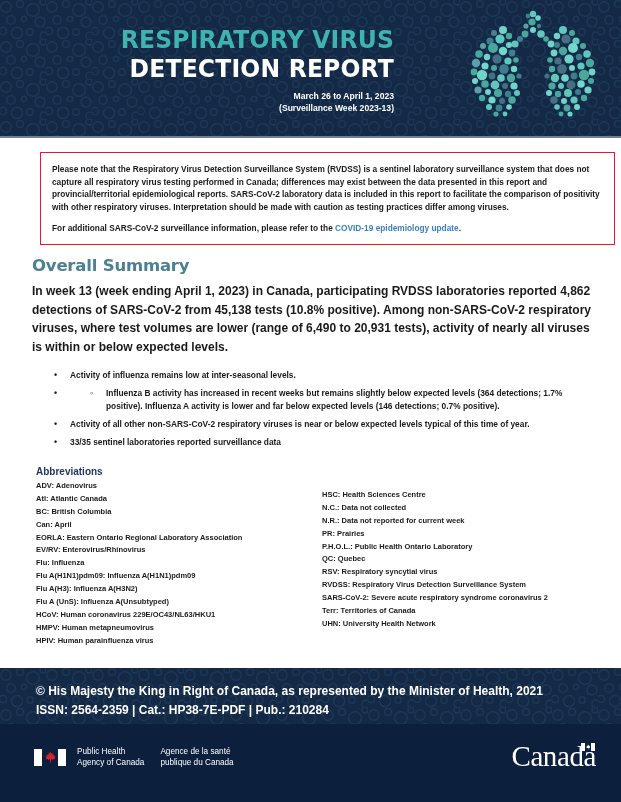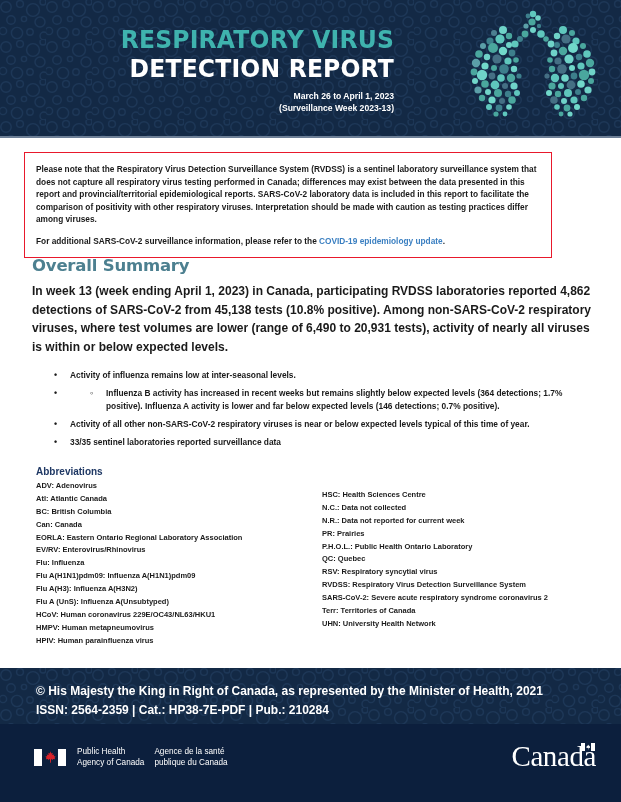--- a/index.html
+++ b/index.html
@@ -78,23 +78,23 @@
     position: absolute;
     right: 18px;
     top: 8px;
     width: 140px;
     height: 124px;
   }
 
   
   .note-box {
     position: absolute;
-    left: 24px;
+    left: 40px;
     top: 152px;
-    width: 528px;
+    width: 575px;
     box-sizing: border-box;
     border: 1.4px solid #e8192c;
     padding: 10px 3px 9px 11px;
   }
   .note-box p {
     margin: 0;
     color: #1a1a1a;
     font-size: 8.3px;
     font-weight: bold;
     line-height: 1.52;
@@ -262,21 +262,21 @@
   }
   .flag-mark .leaf {
     position: absolute;
     left: 11px;
     top: 2.5px;
     width: 11px;
     height: 12px;
   }
   .phac-names {
     display: flex;
-    gap: 10px;
+    gap: 16px;
   }
   .phac-name {
     color: #ffffff;
     font-size: 8.2px;
     line-height: 1.36;
     font-family: "Liberation Sans", sans-serif;
     white-space: nowrap;
   }
   .canada-wordmark {
     position: absolute;
@@ -479,21 +479,21 @@
   </ul>
 </div>
 
 <div class="abbrev">
   <div class="abbrev-cols">
     <div class="abbrev-col">
       <div class="abbrev-title">Abbreviations</div>
       <div class="abbrev-item">ADV: Adenovirus</div>
       <div class="abbrev-item">Atl: Atlantic Canada</div>
       <div class="abbrev-item">BC: British Columbia</div>
-      <div class="abbrev-item">Can: Canada</div>
+      <div class="abbrev-item">Can: April</div>
       <div class="abbrev-item">EORLA: Eastern Ontario Regional Laboratory Association</div>
       <div class="abbrev-item">EV/RV: Enterovirus/Rhinovirus</div>
       <div class="abbrev-item">Flu: Influenza</div>
       <div class="abbrev-item">Flu A(H1N1)pdm09: Influenza A(H1N1)pdm09</div>
       <div class="abbrev-item">Flu A(H3): Influenza A(H3N2)</div>
       <div class="abbrev-item">Flu A (UnS): Influenza A(Unsubtyped)</div>
       <div class="abbrev-item">HCoV: Human coronavirus 229E/OC43/NL63/HKU1</div>
       <div class="abbrev-item">HMPV: Human metapneumovirus</div>
       <div class="abbrev-item">HPIV: Human parainfluenza virus</div>
     </div>

